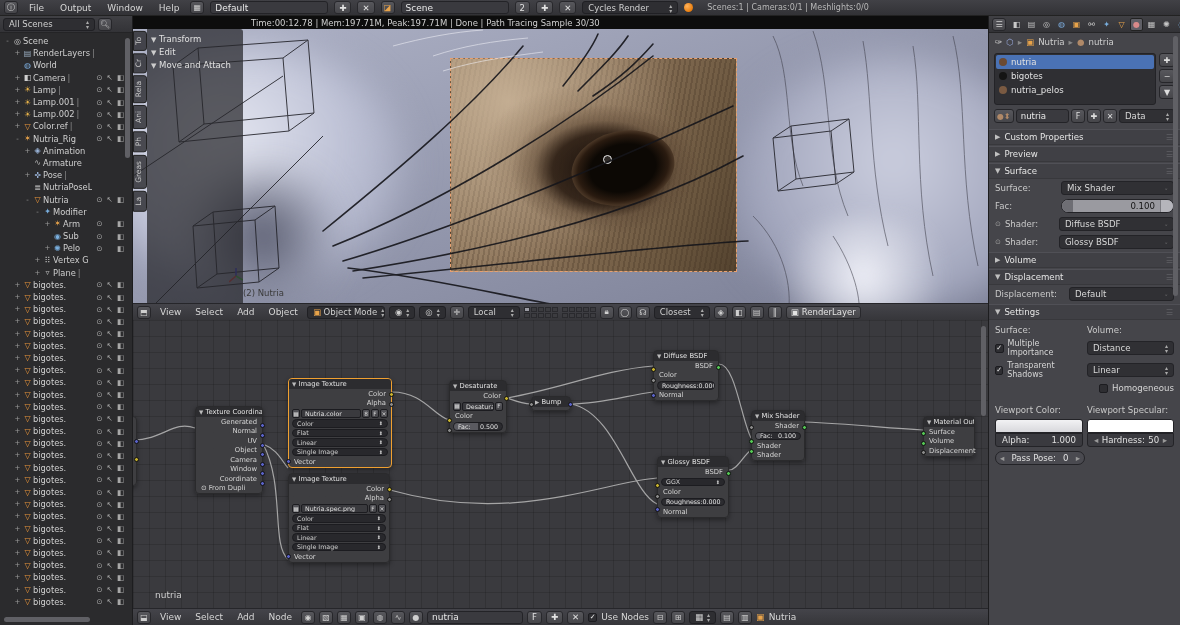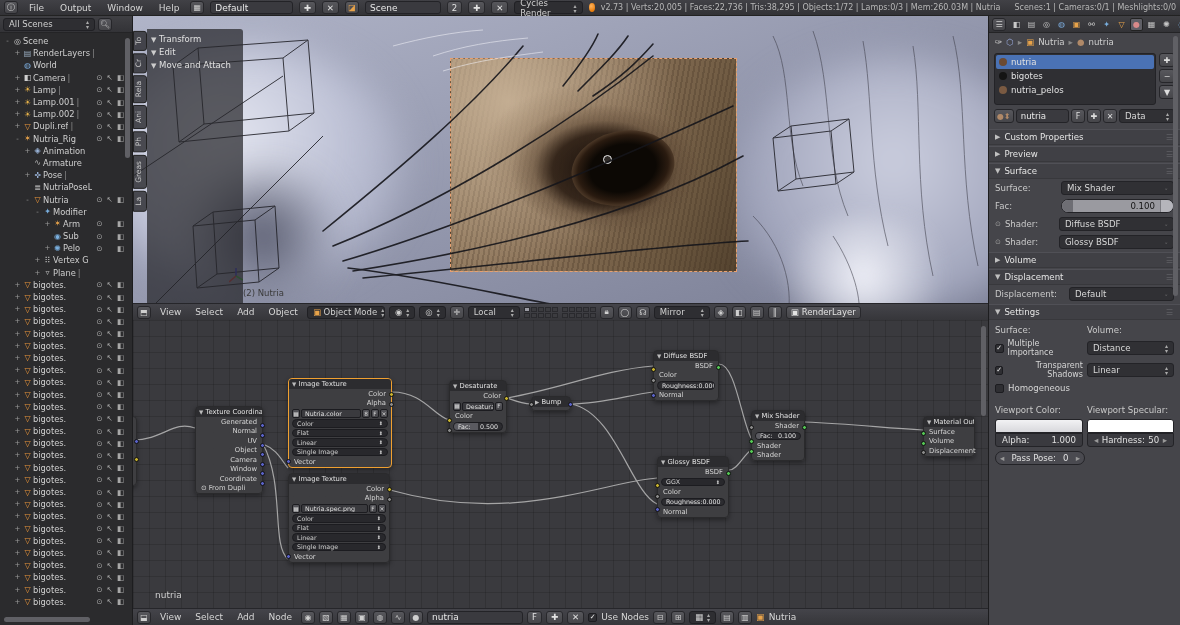--- a/index.html
+++ b/index.html
@@ -186,21 +186,20 @@
   <span class="hicon" style="color:#e8a34a">◪</span>
   <span class="pfield" style="width:108px;height:13px;">Scene</span>
   <span class="wbtn">2</span>
   <span class="wbtn">✚</span>
   <span class="wbtn">✕</span>
   <span class="wdark" style="width:96px;justify-content:space-between;">
     <span>Cycles Render</span>
       <span class="updown">▴<br>▾</span>
   </span>
   <span class="blenderdot"></span>
-  <span class="stats">v2.73 | Verts:20,005 | Faces:22,736 | Tris:38,295 | Objects:1/72 | Lamps:0/3 | Mem:260.03M | Nutria</span>
   <span class="stats" style="margin-left:8px;">Scenes:1 | Cameras:0/1 | Meshlights:0/0</span>
 </div>
 
 <div id="outliner">
   <div id="outliner-header">
     <span class="wdark" style="width:92px;justify-content:space-between;">
       <span>All Scenes</span>
         <span class="updown">▴<br>▾</span>
     </span>
     <span class="hicon">🔍︎</span>
@@ -287,21 +286,21 @@
         <span class="flags">
           <span>⊙</span>
           <span>↖</span>
           <span>◧</span>
         </span>
       </div>
 
       <div class="orow" style="padding-left: 13px;">
         <span class="exp">+</span>
         <span class="oicn" style="color: rgb(232, 148, 58);">▽</span>
-        <span class="olbl">Dupli.ref</span>
+        <span class="olbl">Color.ref</span>
         <span style="color:#8a8a8a;margin-left:2px;">|</span>
         <span class="flags">
           <span>⊙</span>
           <span>↖</span>
           <span>◧</span>
         </span>
       </div>
 
       <div class="orow" style="padding-left: 13px;">
         <span class="exp">-</span>
@@ -776,20 +775,23 @@
 </div>
 
 <div id="center">
 
   <div id="viewport">
     <div class="vpblob" style="left:-30px;top:30px;width:300px;height:240px;background:radial-gradient(circle at 40% 40%, #e6e8f2, #b9bdd2 60%, rgba(0,0,0,0));"></div>
     <div class="vpblob" style="left:40px;top:150px;width:180px;height:140px;background:radial-gradient(circle at 50% 50%, #4c4f62, rgba(0,0,0,0) 70%);"></div>
     <div class="vpblob" style="left:600px;top:40px;width:320px;height:260px;background:radial-gradient(circle at 50% 40%, #cdd0e0, #9fa3ba 65%, rgba(0,0,0,0));"></div>
     <div class="vpblob" style="left:630px;top:200px;width:200px;height:120px;background:radial-gradient(circle at 50% 50%, #f0f1f8, rgba(0,0,0,0) 70%);filter:blur(10px);"></div>
 
+    <div id="vp-status">
+      <span>Time:00:12.78 | Mem:197.71M, Peak:197.71M | Done | Path Tracing Sample 30/30</span>
+    </div>
 
     <div id="render-frame">
       <div class="eye-rim"></div>
       <div class="eye-glint"></div>
     </div>
 
     <svg id="vp-art" viewBox="0 0 855 304">
       <g stroke="#1e1e24" stroke-width="1" fill="none" opacity="0.85">
         <polygon points="40,50 150,42 156,115 46,126"></polygon>
         <polygon points="65,32 175,24 181,97 71,108"></polygon>
@@ -902,21 +904,21 @@
           <i></i>
           <i></i>
           <i></i>
           <i></i>
           <i></i>
       </span>
       <span class="hicon">🔒︎</span>
       <span class="hicon">◯</span>
       <span class="hicon">☊</span>
       <span class="wdark" style="width:56px;justify-content:space-between;">
-        <span>Mirror</span>
+        <span>Closest</span>
           <span class="updown">▴<br>▾</span>
       </span>
       <span class="hicon">◈</span>
       <span class="hicon">◧</span>
       <span class="hicon">▤</span>
       <span class="hicon">‖</span>
       <span class="wbtn">
         <span style="margin-right:3px;">▣</span>
           <span>RenderLayer</span>
       </span>
@@ -1365,28 +1367,28 @@
         <span style="font-size:8px;">Multiple Importance</span>
     </span>
     <span class="pdrop" style="flex:1;">
       <span>Distance</span>
         <span class="updown">▴<br>▾</span>
     </span>
   </div>
   <div class="prow">
     <span class="pchk" style="width:88px;">
       <span class="chk">✓</span>
-        <span style="font-size:8px;text-align:right;">Transparent Shadows</span>
+        <span style="font-size:8px;">Transparent Shadows</span>
     </span>
     <span class="pdrop" style="flex:1;">
       <span>Linear</span>
         <span class="updown">▴<br>▾</span>
     </span>
   </div>
-  <div class="prow" style="">
+  <div class="prow" style="justify-content:flex-end;">
     <span class="pchk">
       <span class="chk" style="color:transparent">✓</span>
         <span>Homogeneous</span>
     </span>
   </div>
   <div class="prow" style="margin-top:8px;">
     <span style="width:88px;color:#c9c9c9;">Viewport Color:</span>
     <span style="color:#c9c9c9;">Viewport Specular:</span>
   </div>
   <div class="prow" style="align-items:flex-start;">

